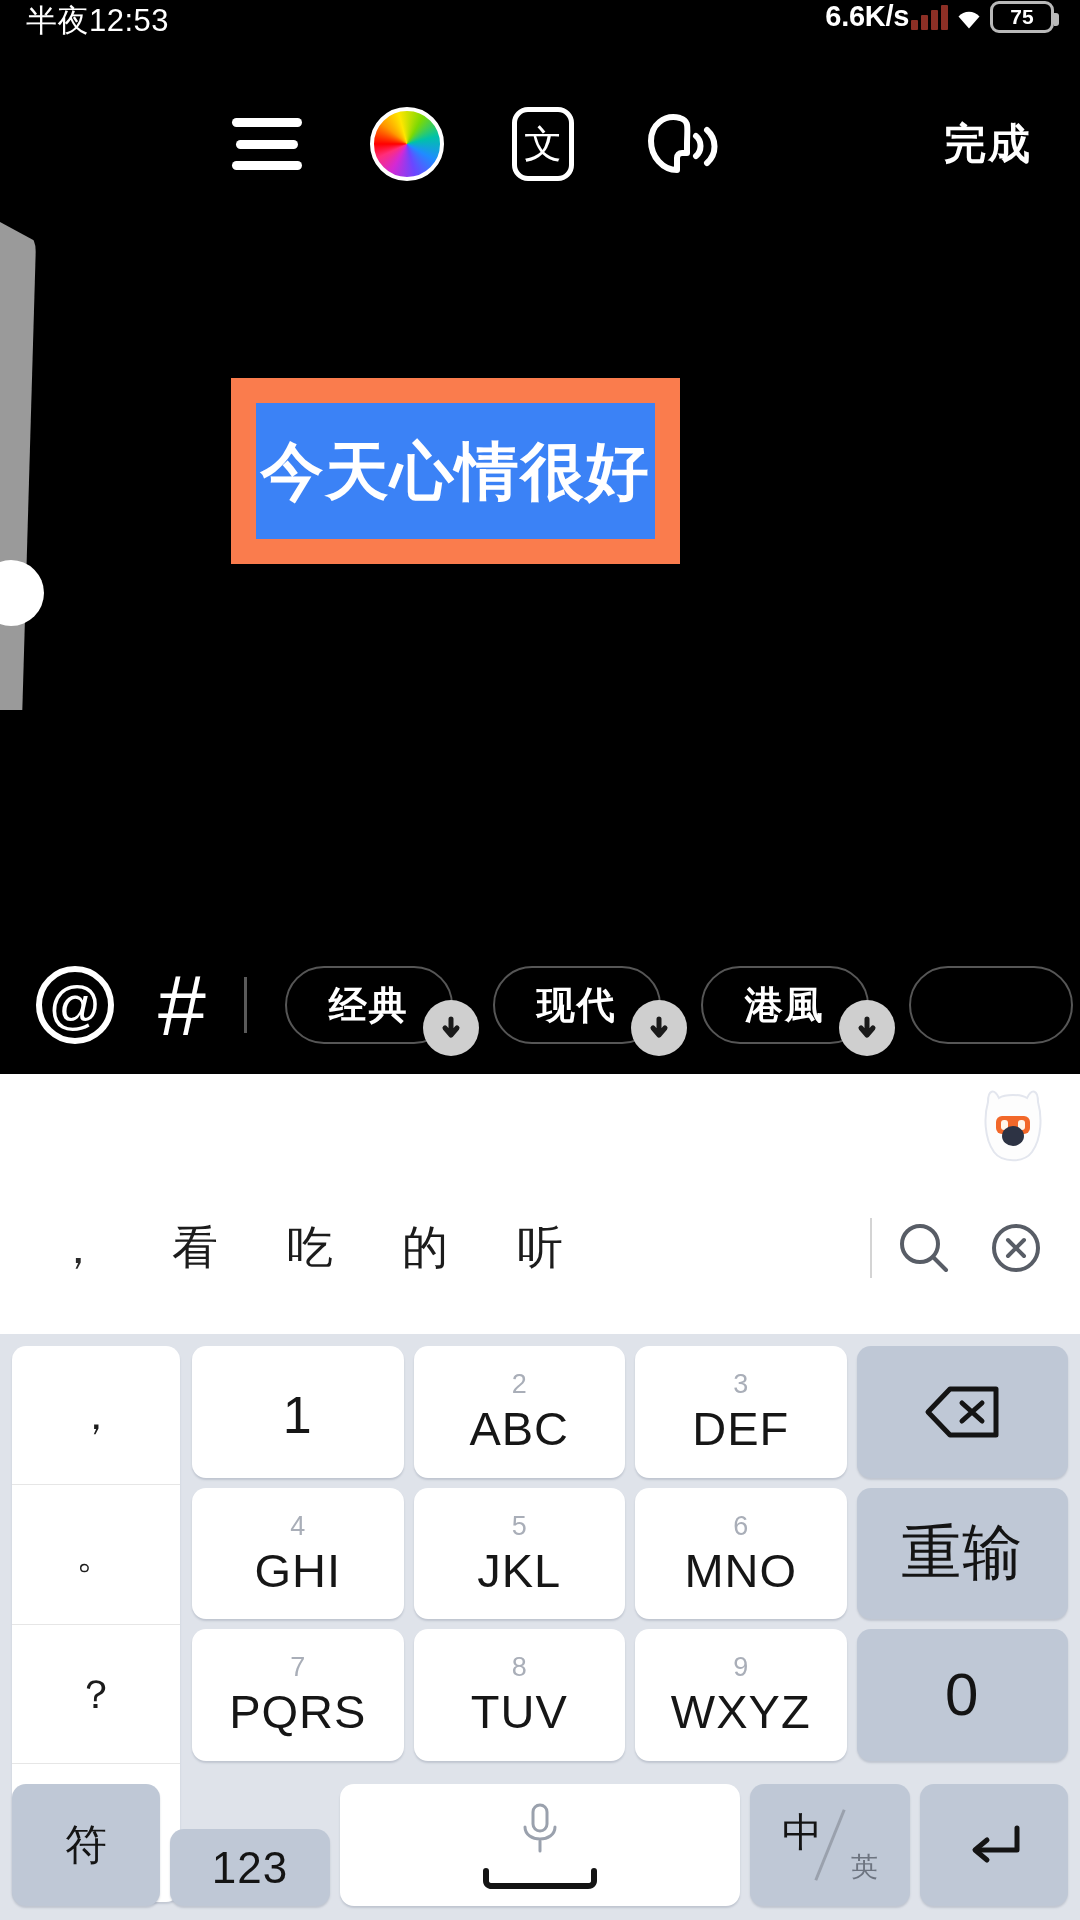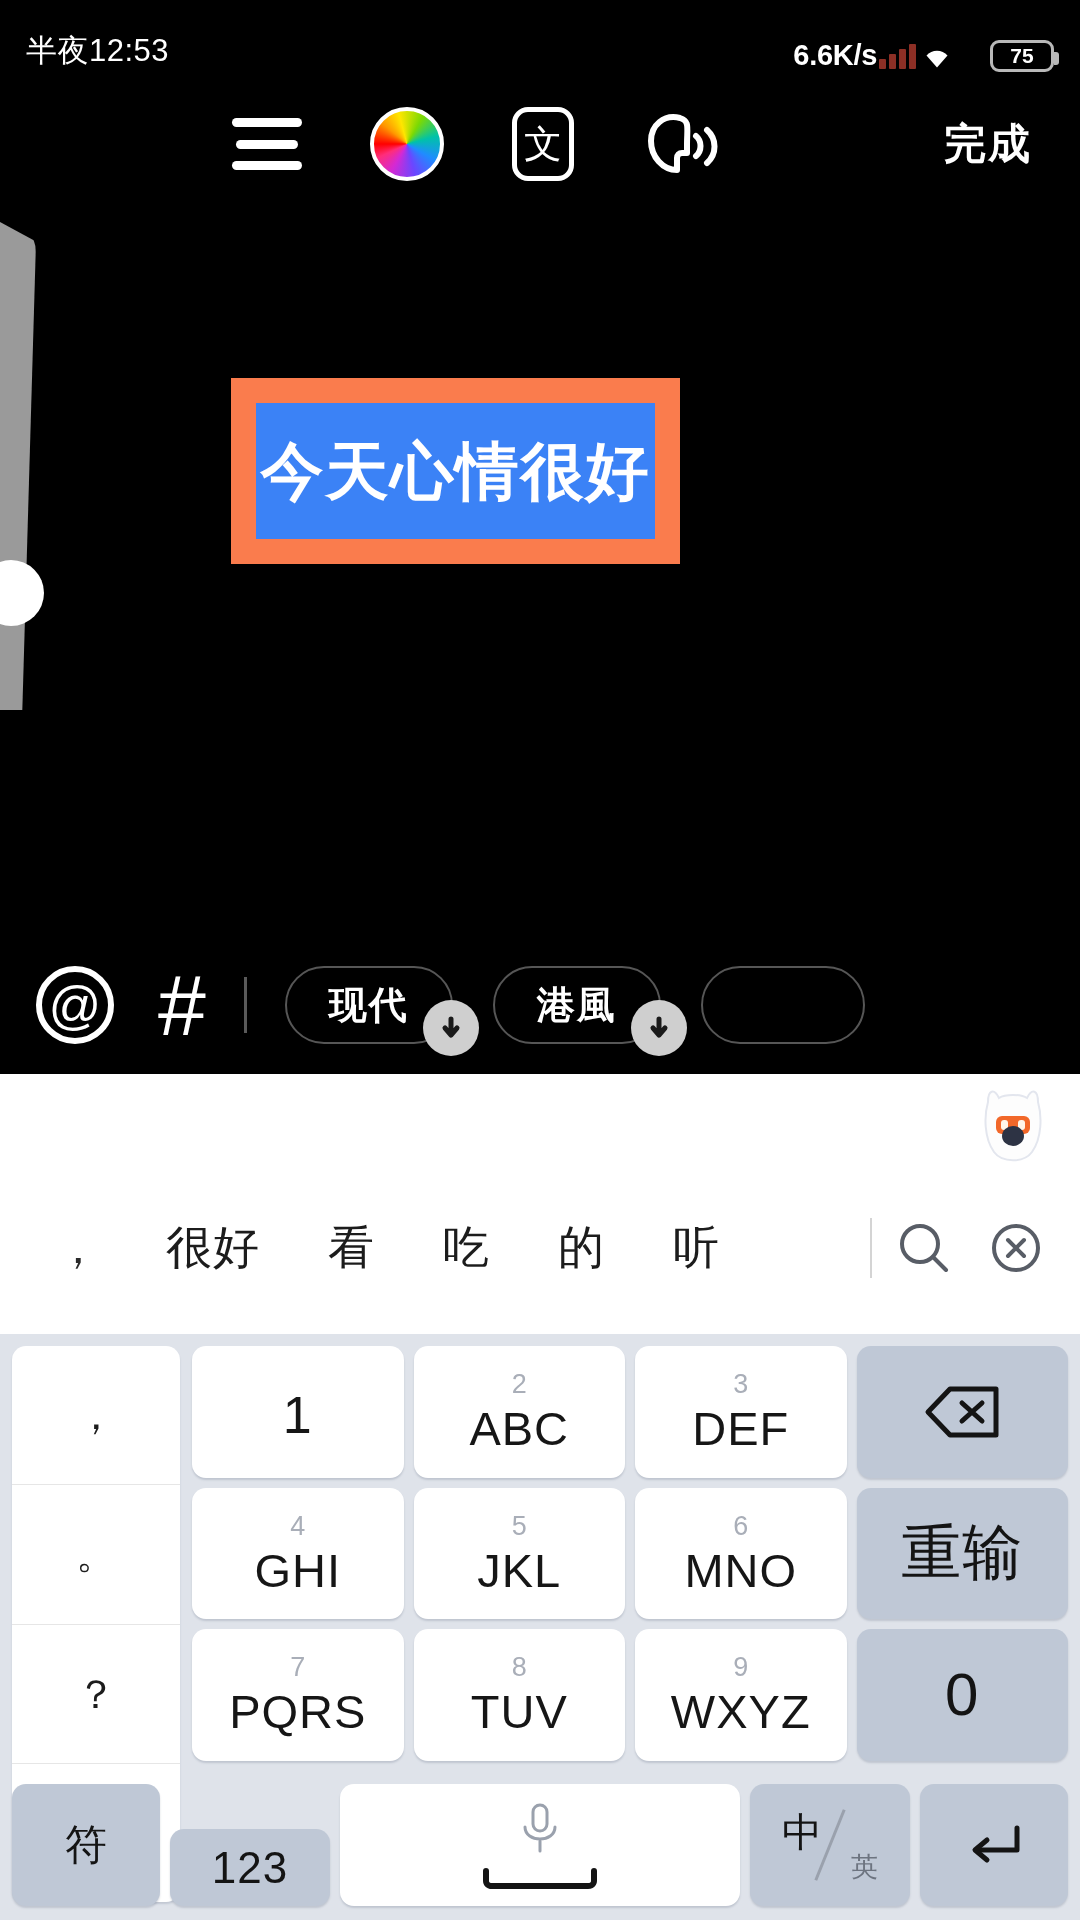--- a/index.html
+++ b/index.html
@@ -7,36 +7,36 @@
     width:1080px; height:1920px;
     background:#000;
     font-family:"Liberation Sans","DejaVu Sans",sans-serif;
     overflow:hidden;
   }
   .screen { position:relative; width:1080px; height:1920px; background:#000; }
 
   
   .statusbar{
     position:absolute; top:0; left:0; width:1080px; height:72px;
-    display:flex; align-items:flex-end; justify-content:space-between;
+    display:flex; align-items:flex-start; justify-content:space-between;
     padding:0 26px; color:#fff;
   }
   .sb-time{ font-size:31px; letter-spacing:.5px; font-weight:400; }
   .sb-right{ display:flex; align-items:center; gap:2px; }
   .sb-speed{ font-size:29px; font-weight:600; letter-spacing:-.3px; }
   .sig{ display:flex; align-items:flex-end; gap:3px; height:26px; }
   .sig i{ display:block; width:7px; background:#8d2f25; border-radius:1px; }
   .sig i:nth-child(1){ height:10px; }
   .sig i:nth-child(2){ height:15px; }
   .sig i:nth-child(3){ height:20px; }
   .sig i:nth-child(4){ height:25px; }
   .wifi{ width:38px; height:30px; display:block; }
   .batt{
     width:64px; height:32px; border:3px solid #b9b9b9; border-radius:9px;
-    display:flex; align-items:center; justify-content:center; position:relative;margin-left:32px;
+    display:flex; align-items:center; justify-content:center; position:relative;
   }
   .batt:after{
     content:""; position:absolute; right:-8px; top:9px; width:5px; height:13px;
     background:#b9b9b9; border-radius:0 3px 3px 0;
   }
   .batt span{ font-size:21px; color:#fff; font-weight:600; line-height:1; }
 
   
   .toolbar{
     position:absolute; top:96px; left:0; width:1080px; height:96px;
@@ -274,20 +274,28 @@
     <div class="ic-at">
       <span>@</span>
     </div>
 
     <div class="ic-hash">
       <span>#</span>
     </div>
 
     <div class="chip-div"></div>
 
+    <div class="chip">
+      <span>经典</span>
+      <div class="dl">
+        <svg width="30" height="30" viewBox="0 0 30 30">
+            <path d="M15 6 L15 20 M9 15 L15 22 L21 15" fill="none" stroke="#1a1a1a" stroke-width="5" stroke-linecap="round" stroke-linejoin="round"></path>
+          </svg>
+      </div>
+    </div>
 
     <div class="chip">
       <span>现代</span>
       <div class="dl">
         <svg width="30" height="30" viewBox="0 0 30 30">
             <path d="M15 6 L15 20 M9 15 L15 22 L21 15" fill="none" stroke="#1a1a1a" stroke-width="5" stroke-linecap="round" stroke-linejoin="round"></path>
           </svg>
       </div>
     </div>
 
@@ -313,21 +321,20 @@
         <rect x="16" y="30" width="34" height="18" rx="6" fill="#f2682a"></rect>
         <rect x="21" y="34" width="7" height="10" rx="3" fill="#fff6ea"></rect>
         <rect x="38" y="34" width="7" height="10" rx="3" fill="#fff6ea"></rect>
         <ellipse cx="33" cy="50" rx="11" ry="10" fill="#2d3344"></ellipse>
       </svg>
     </div>
 
     <div class="cand-row">
       <div class="cand-comma">，</div>
       <div class="cands">
-        <div class="cand cand-first">很好</div>
         <div class="cand">看</div>
         <div class="cand">吃</div>
         <div class="cand">的</div>
         <div class="cand">听</div>
       </div>
       <div class="cand-div"></div>
       <div class="cand-ic">
         <svg width="62" height="62" viewBox="0 0 62 62">
           <circle cx="27" cy="27" r="18" fill="none" stroke="#585d66" stroke-width="4"></circle>
           <path d="M40 40 L53 53" stroke="#585d66" stroke-width="4" stroke-linecap="round"></path>

